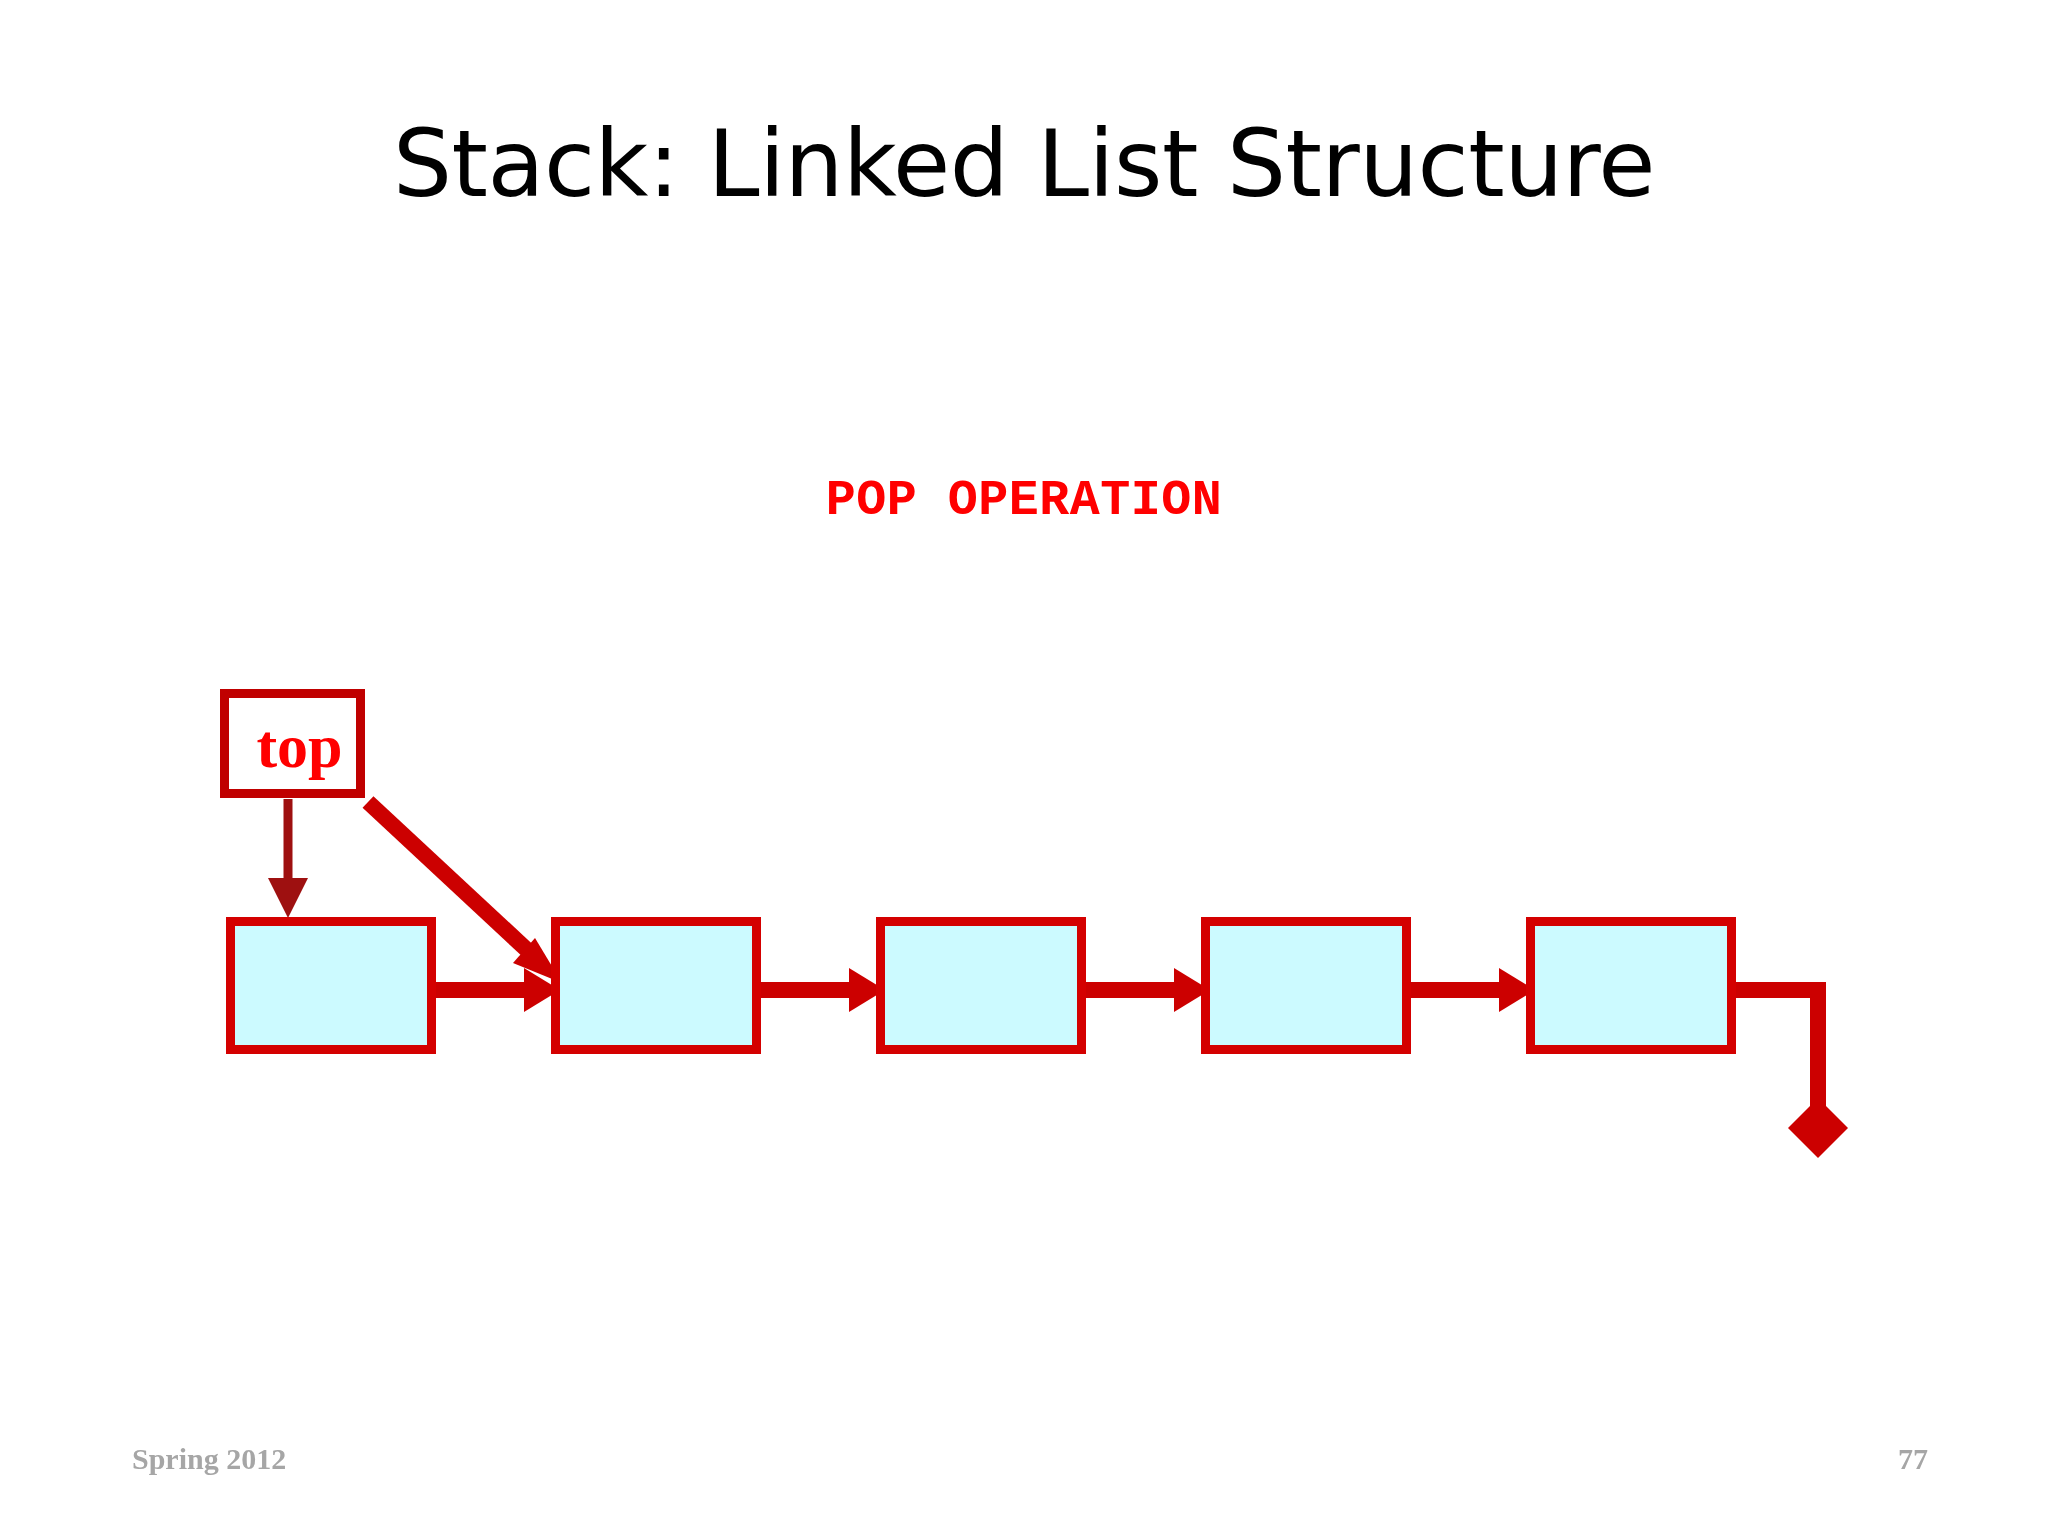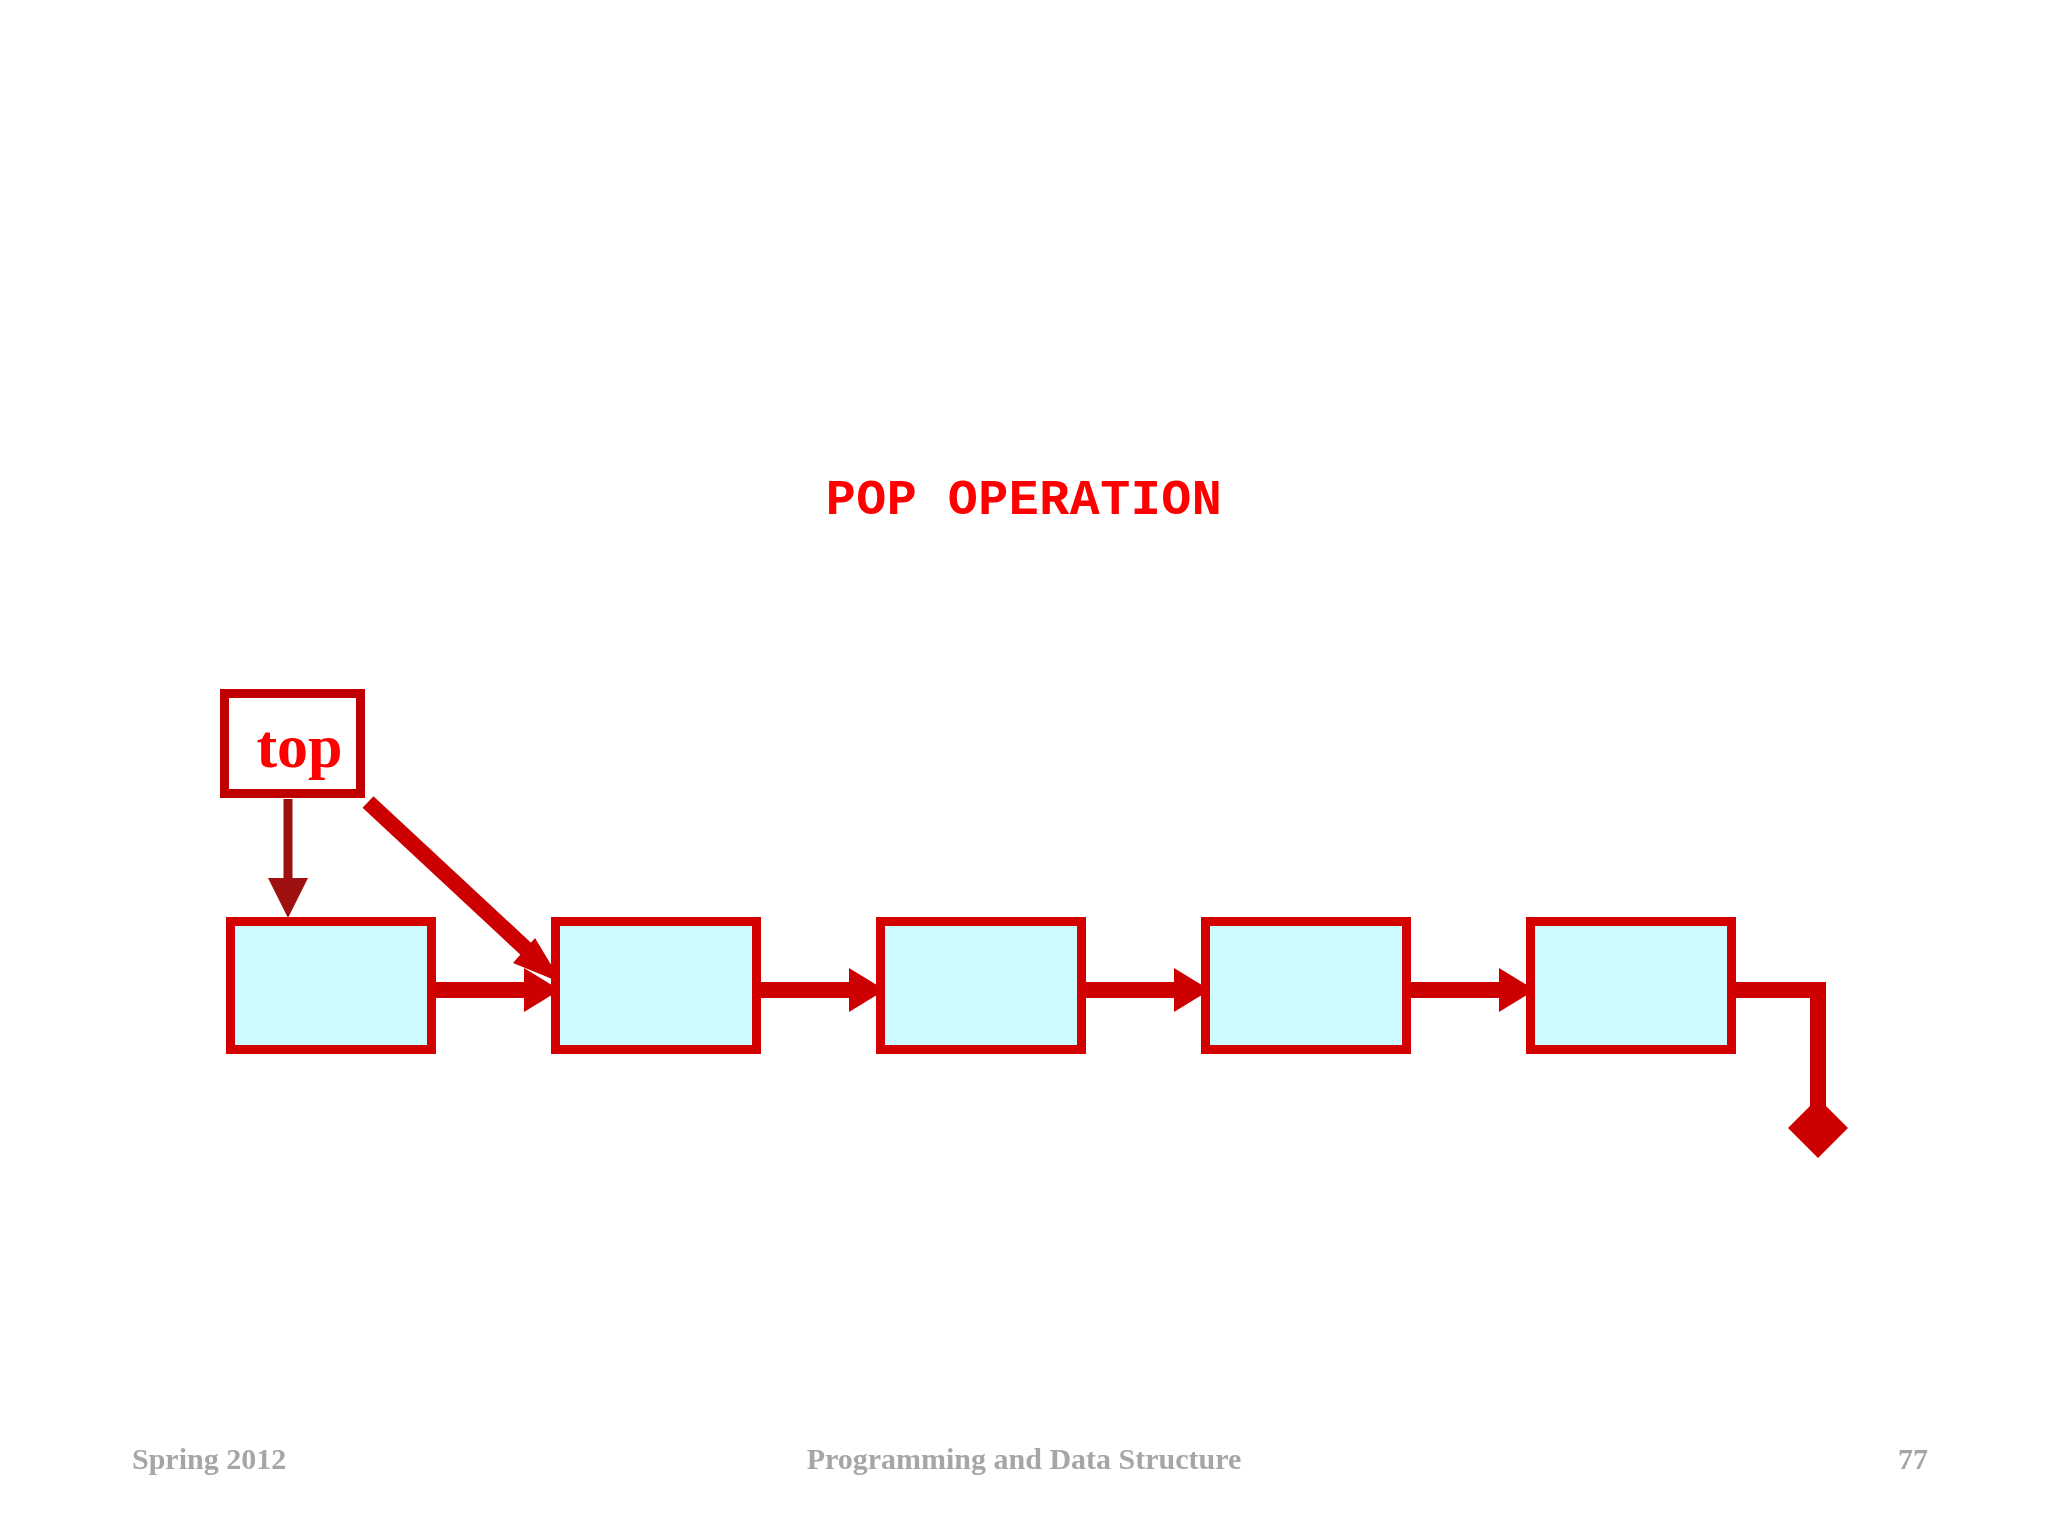--- a/index.html
+++ b/index.html
@@ -118,20 +118,21 @@
   }
   #footer-left  { left: 132px;  top: 0; }
   #footer-center{ left: 0; top: 0; width: 2048px; text-align: center; }
   #footer-right { right: 120px; top: 0; }
 </style>
 </head>
 <body>
 
 <div id="slide">
 
+  <div id="slide-title">Stack: Linked List Structure</div>
 
   <div id="operation-caption">POP OPERATION</div>
 
   <div id="diagram">
 
     <svg id="diagram-svg" viewBox="0 0 2048 1536">
 
       <g>
         <line x1="288" y1="799" x2="288" y2="888" stroke="#9E1010" stroke-width="9"></line>
         <polygon points="288,918 268,878 308,878" fill="#9E1010"></polygon>
@@ -174,17 +175,16 @@
 
     <div class="node-box" style="left:226px;"></div>
     <div class="node-box" style="left:551px;"></div>
     <div class="node-box" style="left:876px;"></div>
     <div class="node-box" style="left:1201px;"></div>
     <div class="node-box" style="left:1526px;"></div>
   </div>
 
   <div id="footer">
     <div class="footer-text" id="footer-left">Spring 2012</div>
-    <div class="footer-text" id="footer-center">Programming and Data Structure</div>
     <div class="footer-text" id="footer-right">77</div>
   </div>
 
 </div>
 
 </body></html>

